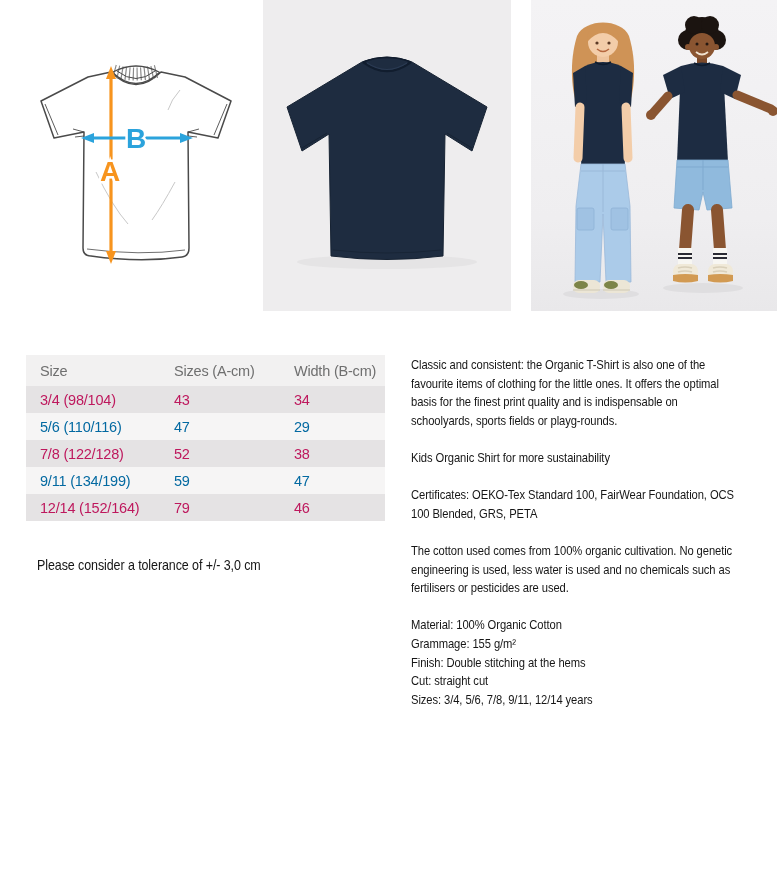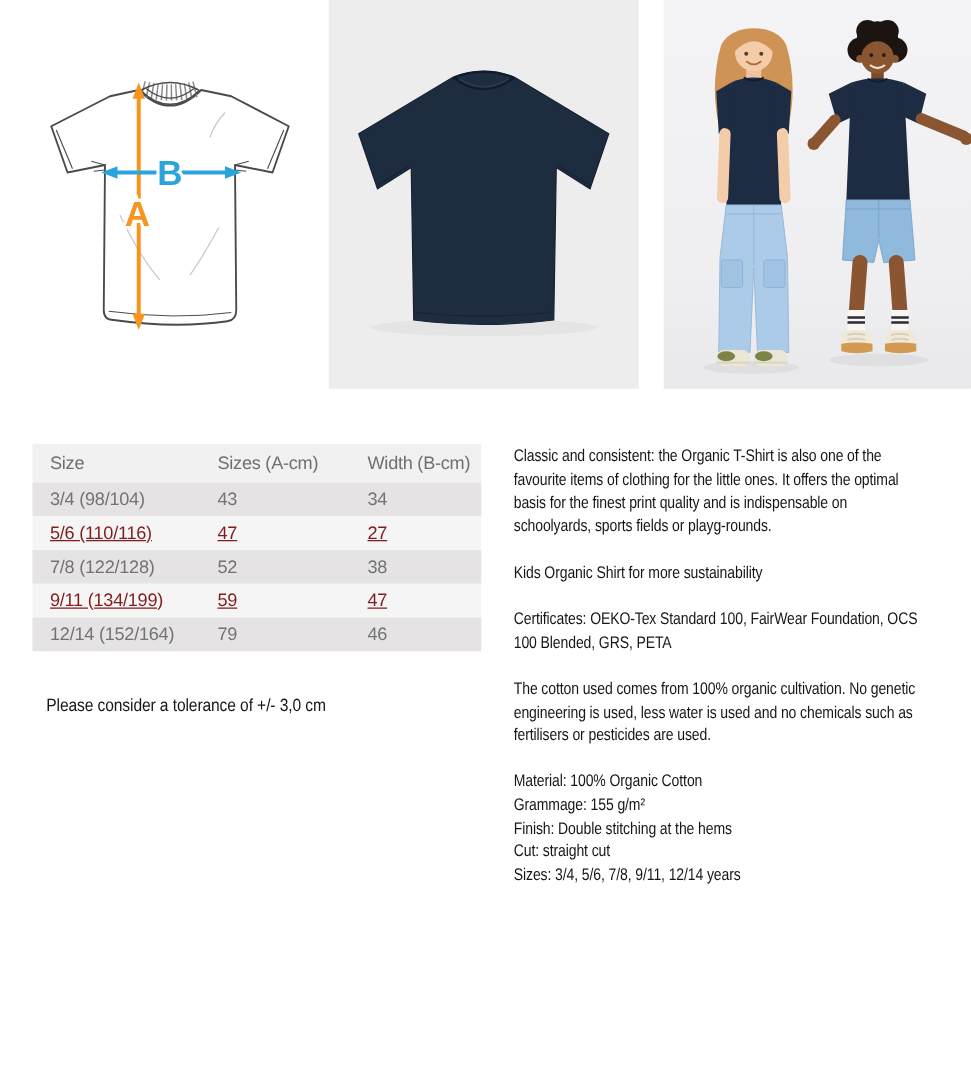--- a/index.html
+++ b/index.html
@@ -11,22 +11,22 @@
   .panel{position:absolute;top:0;height:311px;overflow:hidden;}
   #diagram-panel{left:0;width:263px;background:#ffffff;}
   #product-panel{left:263px;width:248px;background:#eeedee;}
   #models-panel{left:531px;width:246px;background:linear-gradient(180deg,#f4f3f5 0%,#efeef0 70%,#e9e8ea 100%);}
   .panel svg{display:block;}
 
   
   #size-table{position:absolute;left:26px;top:355px;width:359px;font-size:14.5px;letter-spacing:-0.2px;}
   .trow{display:grid;grid-template-columns:134px 120px 105px;align-items:center;height:27px;}
   .trow.head{height:31px;background:#f2f1f1;color:#6f6f6f;}
-  .trow.odd{background:#e5e3e4;color:#737373;}
-  .trow.even{background:#f6f5f5;color:#7f1d1d;text-decoration:underline;}
+  .trow.odd{background:#e5e3e4;color:#be185d;}
+  .trow.even{background:#f6f5f5;color:#0369a1;}
   .tcell{padding-left:14px;white-space:nowrap;}
 
   
   #tolerance-note{
     position:absolute;left:37px;top:557px;width:340px;
     font-size:14.2px;color:#161616;letter-spacing:-0.1px;
     transform:scaleX(0.88);transform-origin:left top;white-space:nowrap;
   }
 
   
@@ -166,21 +166,21 @@
       <div class="tcell">Width (B-cm)</div>
     </div>
     <div class="trow odd">
       <div class="tcell">3/4 (98/104)</div>
       <div class="tcell">43</div>
       <div class="tcell">34</div>
     </div>
     <div class="trow even">
       <div class="tcell">5/6 (110/116)</div>
       <div class="tcell">47</div>
-      <div class="tcell">27</div>
+      <div class="tcell">29</div>
     </div>
     <div class="trow odd">
       <div class="tcell">7/8 (122/128)</div>
       <div class="tcell">52</div>
       <div class="tcell">38</div>
     </div>
     <div class="trow even">
       <div class="tcell">9/11 (134/199)</div>
       <div class="tcell">59</div>
       <div class="tcell">47</div>

